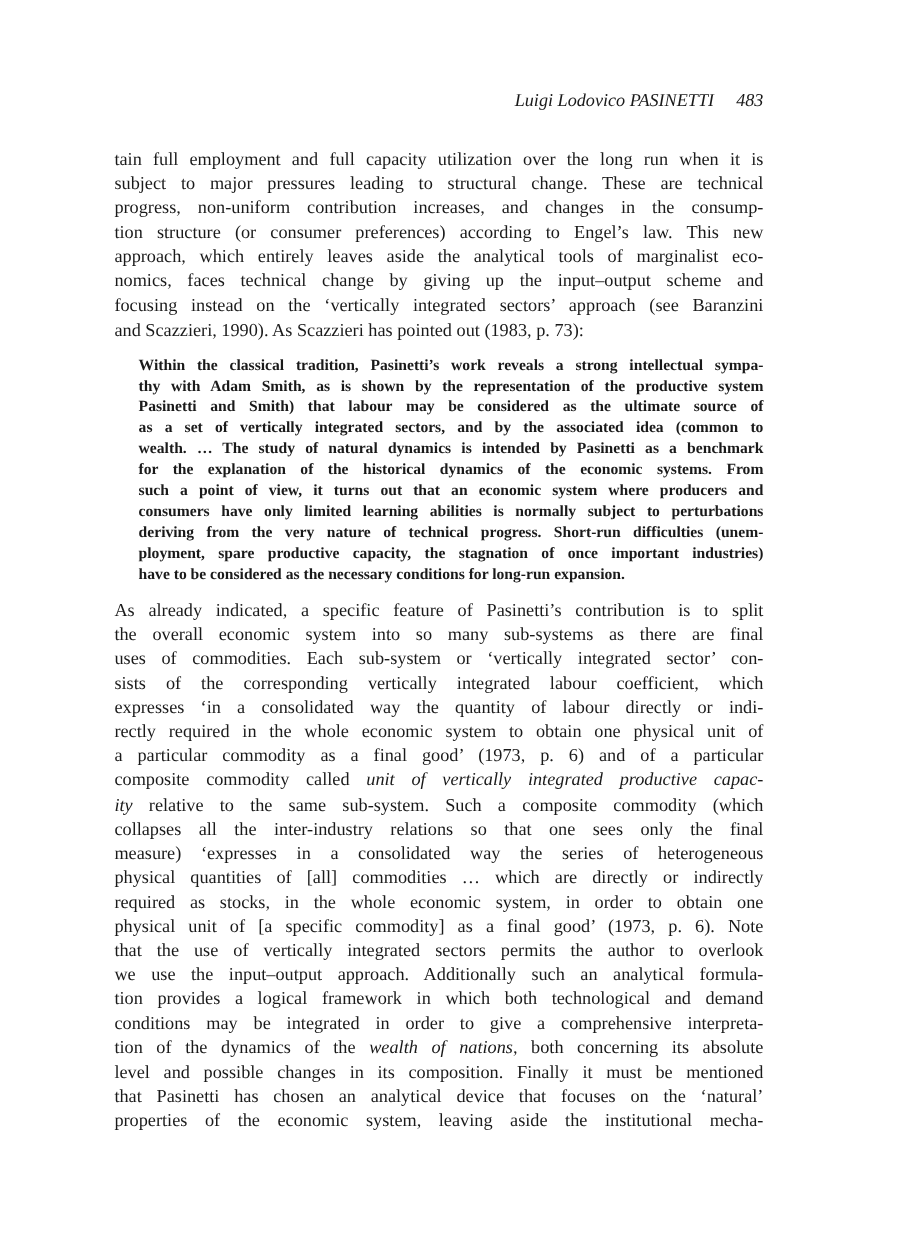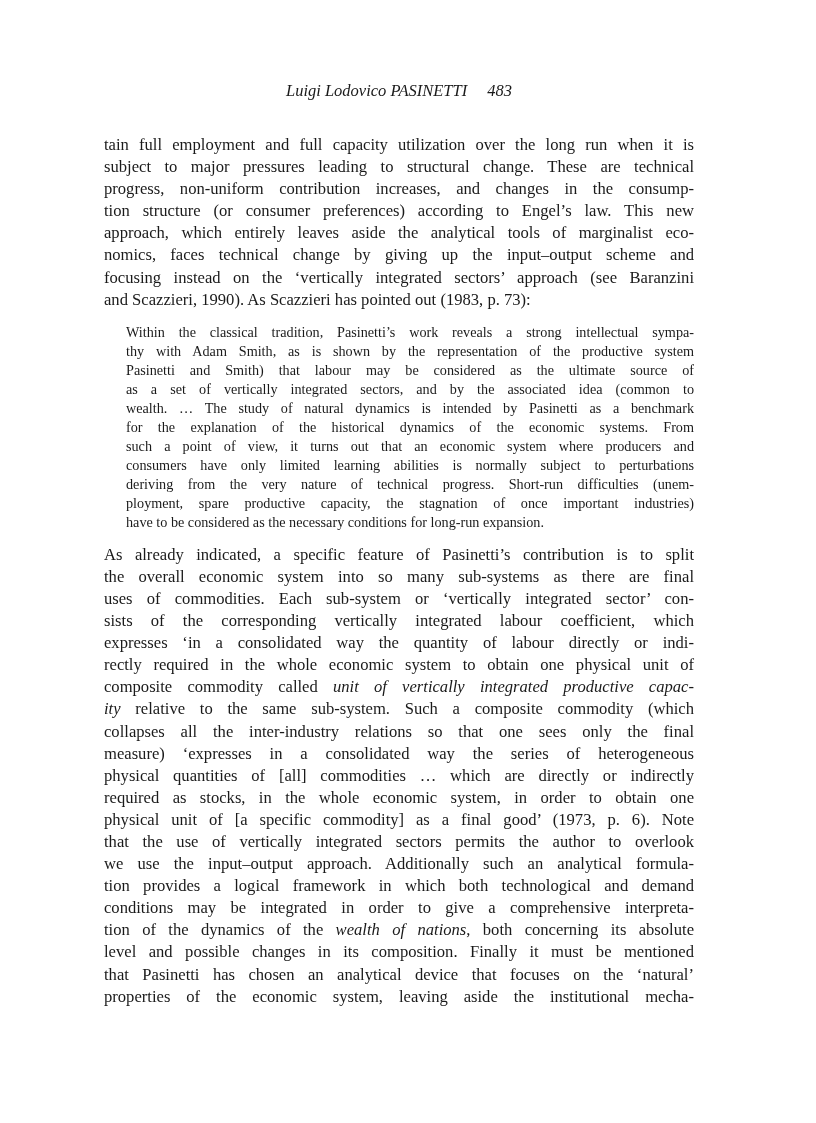--- a/index.html
+++ b/index.html
@@ -2,34 +2,34 @@
 <html><head>
   <meta charset="utf-8">
   <style>
     html, body { margin: 0; padding: 0; background: #ffffff; }
     body {
       width: 816px; height: 1123px; position: relative; overflow: hidden;
       font-family: "Liberation Serif", "DejaVu Serif", serif; color: #1a1a1a;
     }
     .running-head {
       position: absolute; top: 80px; left: 104px; width: 590px;
-      text-align: center; font-size: 16.5px; line-height: 22px;
+      text-align: right; font-size: 16.5px; line-height: 22px;
     }
     .running-head .author { font-style: italic; }
     .running-head .page-num { display: inline-block; margin-left: 16px; font-style: italic; }
     .body-text {
       position: absolute; left: 104px; width: 590px; top: 134px;
     }
     p.para {
       margin: 0; font-size: 16.6px; line-height: 22.1px;
       text-align: justify; hyphens: manual;
     }
     blockquote.quote {
       margin: 12px 0 12px 22px; padding: 0;
-      font-size: 14.2px; line-height: 19px; text-align: justify;
+      font-size: 14.2px; line-height: 19px; text-align: justify; font-weight: bold;
     }
     .line { display: block; text-align: justify; text-align-last: justify; white-space: nowrap; }
     .line.last { text-align-last: left; }
     em { font-style: italic; }
   </style>
 </head>
 <body>
 
 <div class="running-head">
   <span class="author">Luigi Lodovico PASINETTI</span>
@@ -63,20 +63,21 @@
     <span class="line last">have to be considered as the necessary conditions for long-run expansion.</span>
   </blockquote>
 
   <p class="para">
     <span class="line">As already indicated, a specific feature of Pasinetti’s contribution is to split</span>
     <span class="line">the overall economic system into so many sub-systems as there are final</span>
     <span class="line">uses of commodities. Each sub-system or ‘vertically integrated sector’ con-</span>
     <span class="line">sists of the corresponding vertically integrated labour coefficient, which</span>
     <span class="line">expresses ‘in a consolidated way the quantity of labour directly or indi-</span>
     <span class="line">rectly required in the whole economic system to obtain one physical unit of</span>
+    <span class="line">a particular commodity as a final good’ (1973, p. 6) and of a particular</span>
     <span class="line"><span>composite commodity called </span><em>unit of vertically integrated productive capac-</em></span>
     <span class="line"><em>ity</em><span> relative to the same sub-system. Such a composite commodity (which</span></span>
     <span class="line">collapses all the inter-industry relations so that one sees only the final</span>
     <span class="line">measure) ‘expresses in a consolidated way the series of heterogeneous</span>
     <span class="line">physical quantities of [all] commodities … which are directly or indirectly</span>
     <span class="line">required as stocks, in the whole economic system, in order to obtain one</span>
     <span class="line">physical unit of [a specific commodity] as a final good’ (1973, p. 6). Note</span>
     <span class="line">that the use of vertically integrated sectors permits the author to overlook</span>
     <span class="line">we use the input–output approach. Additionally such an analytical formula-</span>
     <span class="line">tion provides a logical framework in which both technological and demand</span>

